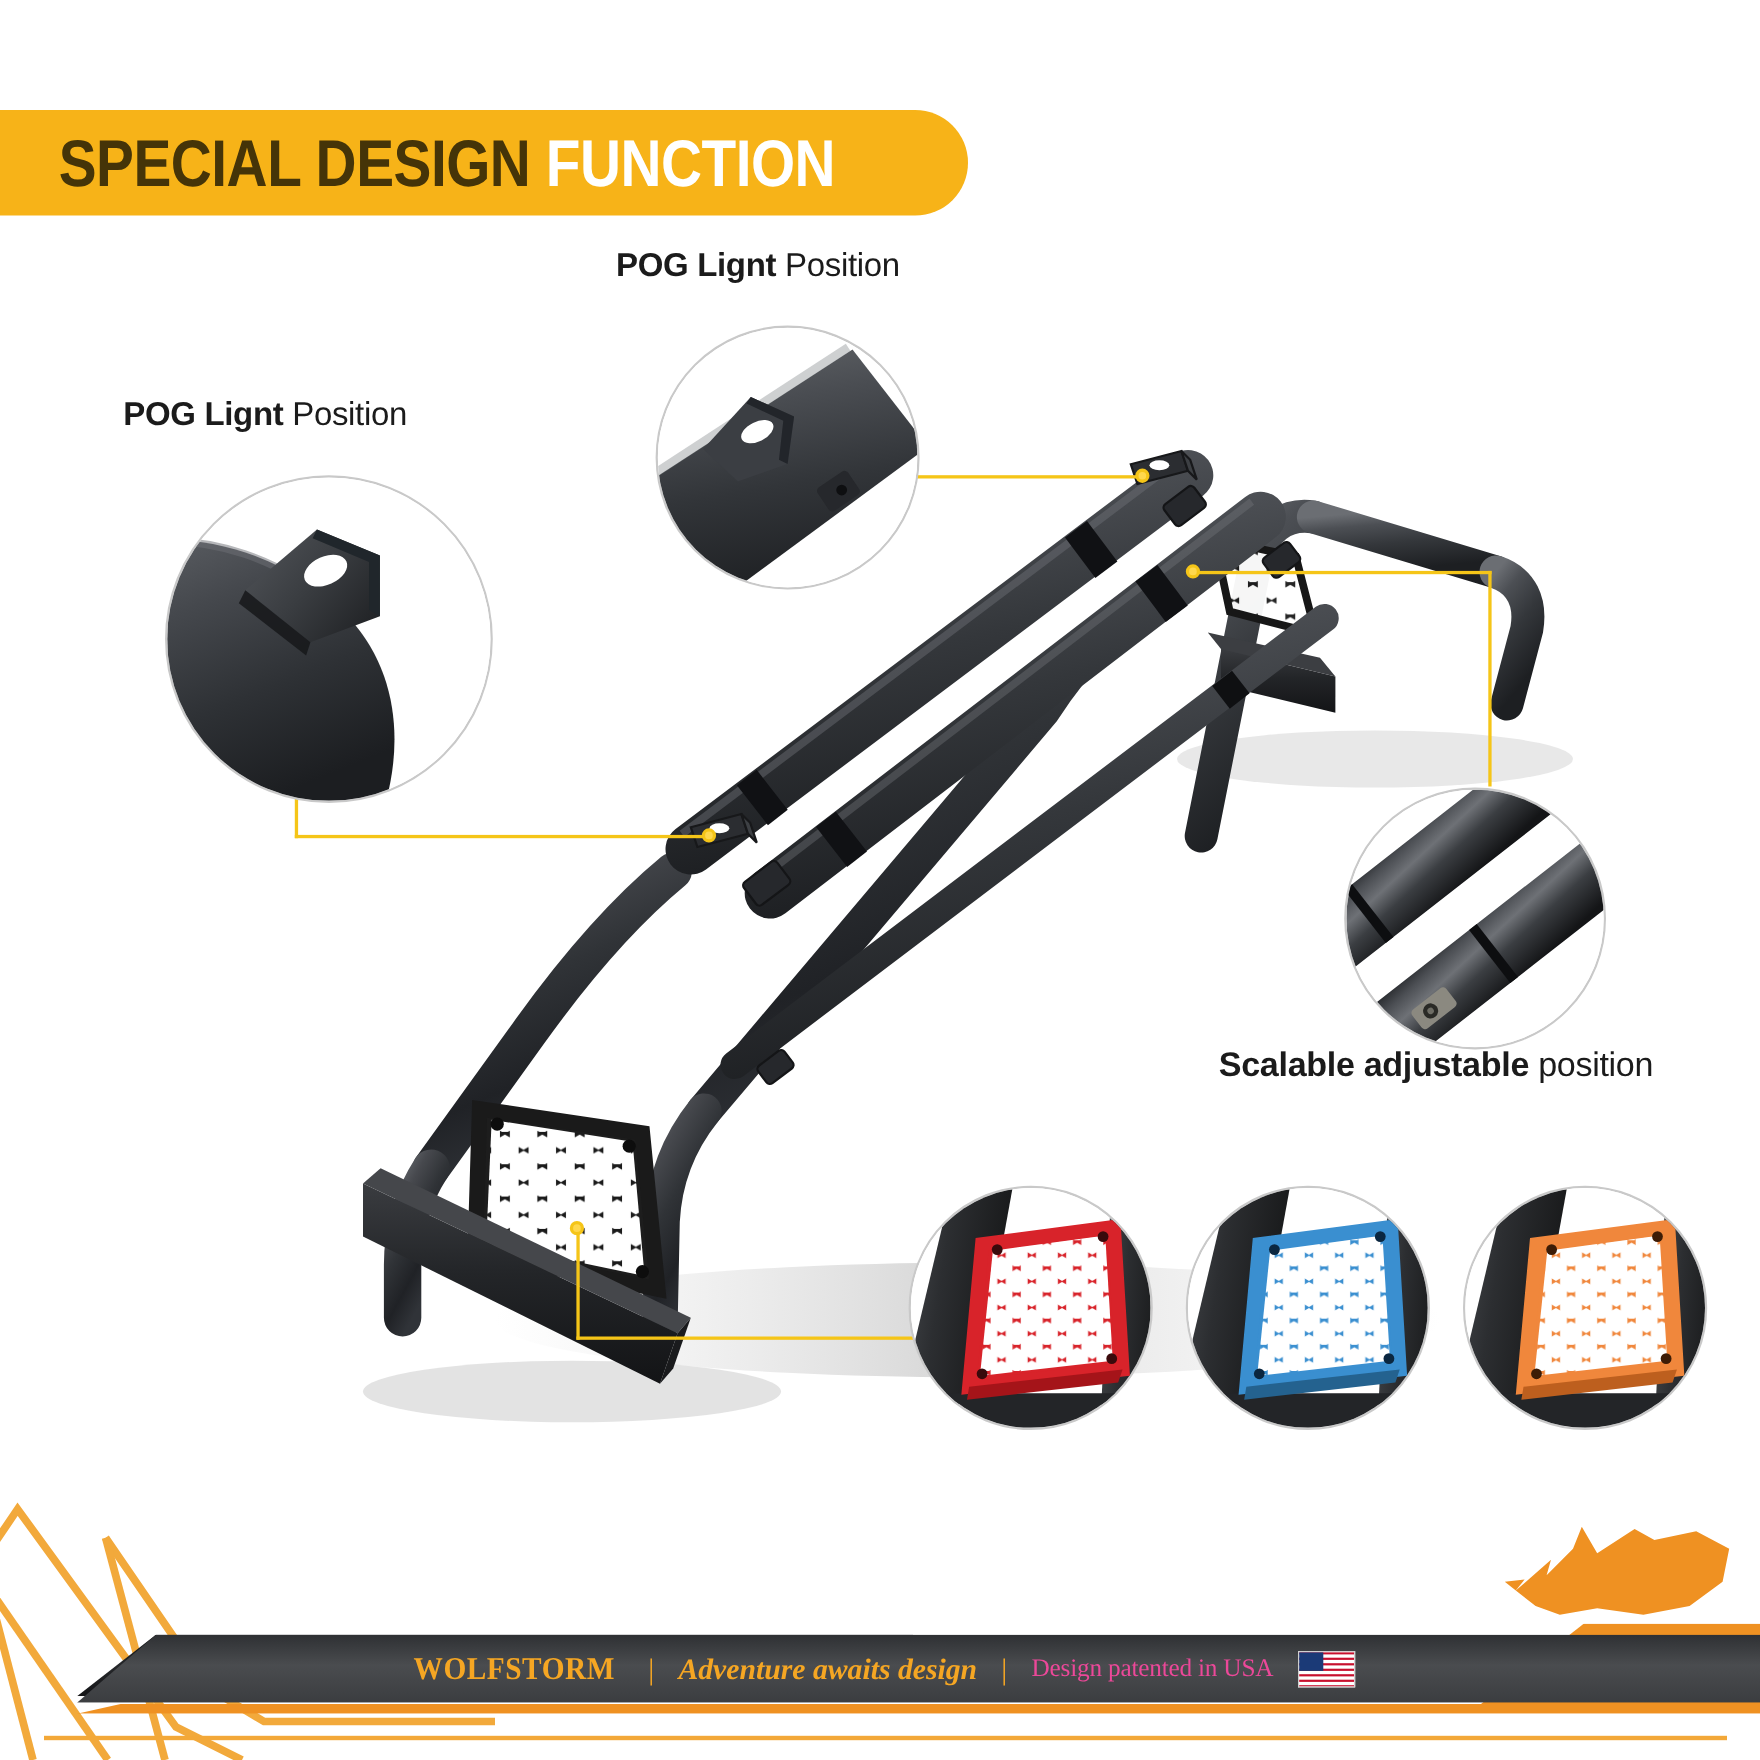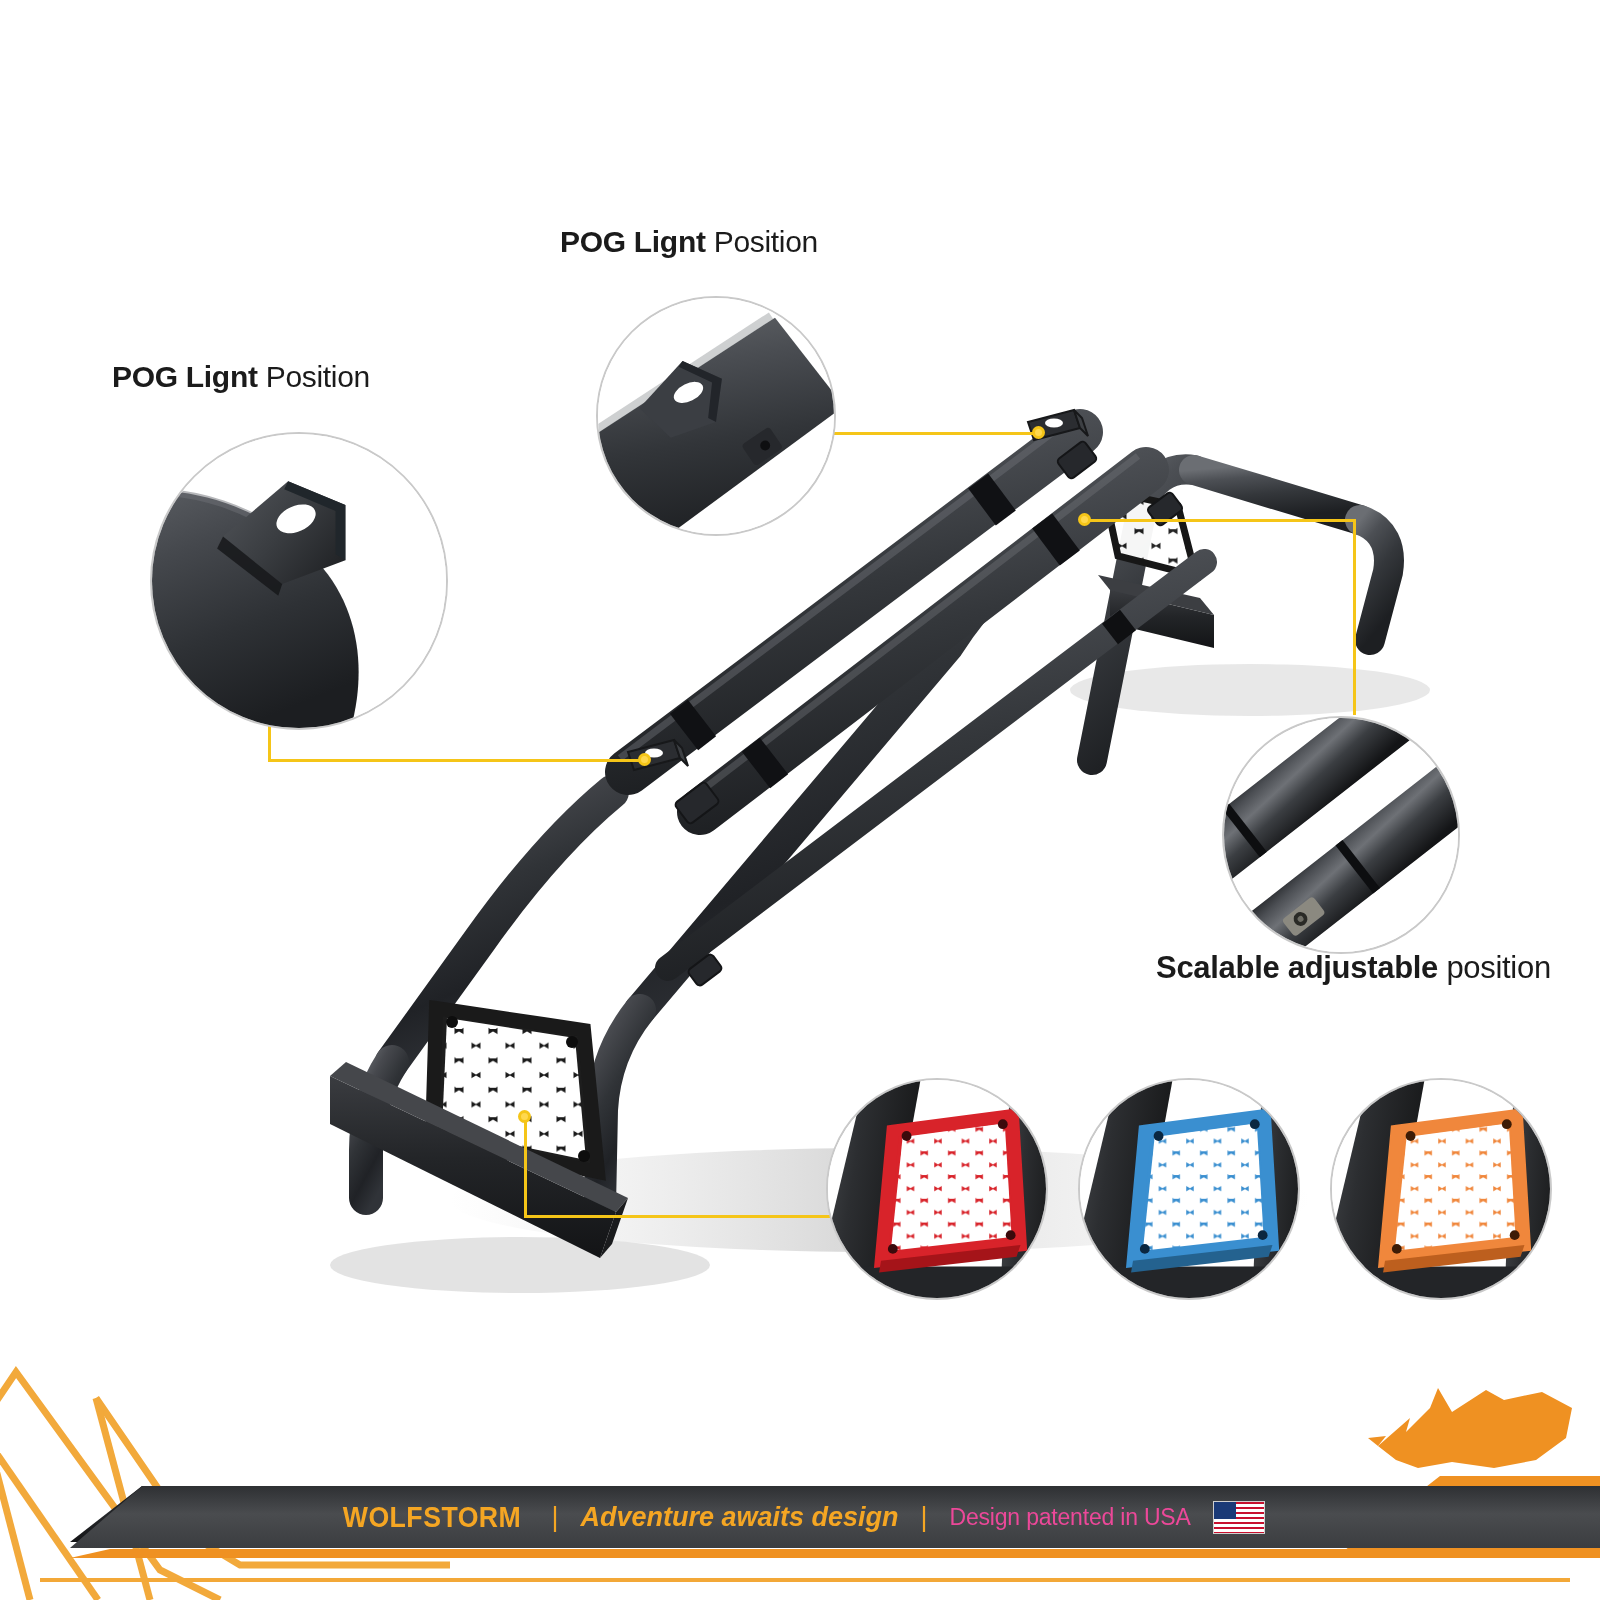--- a/index.html
+++ b/index.html
@@ -30,21 +30,21 @@
   .ht-light { color: #ffffff; }
 
   
   .callout-label {
     position: absolute; white-space: nowrap;
     font-size: 30px; color: #1b1b1b; letter-spacing: -0.3px;
   }
   .callout-label .b { font-weight: bold; text-align: right; }
   .lbl-pog-left { left: 112px; top: 360px; }
   .lbl-pog-top  { left: 560px; top: 225px; }
-  .lbl-scalable { left: 1108px; top: 950px; font-size: 31px; margin-left: 48px; }
+  .lbl-scalable { left: 1108px; top: 950px; font-size: 31px; }
   .lbl-diy      { left: 988px; top: 1325px; font-size: 31px; }
 
   
   .lead { position: absolute; background: #f5c518; }
   .lead-h { height: 3px; }
   .lead-v { width: 3px; }
   .lead-dot {
     position: absolute; width: 13px; height: 13px; border-radius: 50%;
     background: #ffd84d; border: 3px solid #f5c518;
   }
@@ -72,21 +72,21 @@
     position: absolute; left: 70px; bottom: 58px; width: 760px; height: 56px;
     background: linear-gradient(180deg,#101113 0%,#26282b 50%,#141517 100%);
     clip-path: polygon(72px 0, 100% 0, 100% 100%, 0 100%);
   }
   .bolt {
     position: absolute; width: 13px; height: 9px; border-radius: 50%;
     background: radial-gradient(circle at 40% 30%, #55575a 0%, #232528 75%, #0d0e10 100%);
   }
   .footer-content {
     position: absolute; left: 0; bottom: 52px; width: 1600px; height: 62px;
-    display: flex; align-items: center; justify-content: center; gap: 22px;
+    display: flex; align-items: center; justify-content: center; gap: 22px; font-family: Liberation Serif, serif;
   }
   .brand { color: #f5a623; font-weight: bold; font-size: 29px; letter-spacing: 0.5px;
            transform: scaleX(0.92); }
   .pipe { color: #f5a623; font-size: 27px; font-weight: 300; }
   .tagline { color: #f5a623; font-style: italic; font-weight: bold; font-size: 27px; }
   .patent { color: #ec4899; font-size: 23px; letter-spacing: -0.2px; }
 
   .flag { width: 52px; height: 33px; position: relative; overflow: hidden;
           background: #ffffff; border: 1px solid #cfcfcf; }
   .flag .stripe { position: absolute; left: 0; width: 100%; height: 2.54px; background: #c8102e; }
@@ -108,20 +108,25 @@
   .wolf {
     position: absolute; right: 24px; bottom: 108px; width: 210px; height: 110px;
   }
   .zig { position: absolute; }
 </style>
 </head>
 <body>
 
 <div id="page">
 
+  <div class="header-banner">
+    <div class="header-title">
+      <span class="ht-dark">SPECIAL DESIGN</span><span>&nbsp;</span><span class="ht-light">FUNCTION</span>
+    </div>
+  </div>
 
   <svg class="product" viewBox="0 0 1600 1600">
     <defs>
       <linearGradient id="tubeA" x1="0" y1="0" x2="0.35" y2="1">
         <stop offset="0%" stop-color="#5e6166"></stop>
         <stop offset="18%" stop-color="#47494e"></stop>
         <stop offset="45%" stop-color="#303337"></stop>
         <stop offset="75%" stop-color="#202226"></stop>
         <stop offset="100%" stop-color="#303338"></stop>
       </linearGradient>

